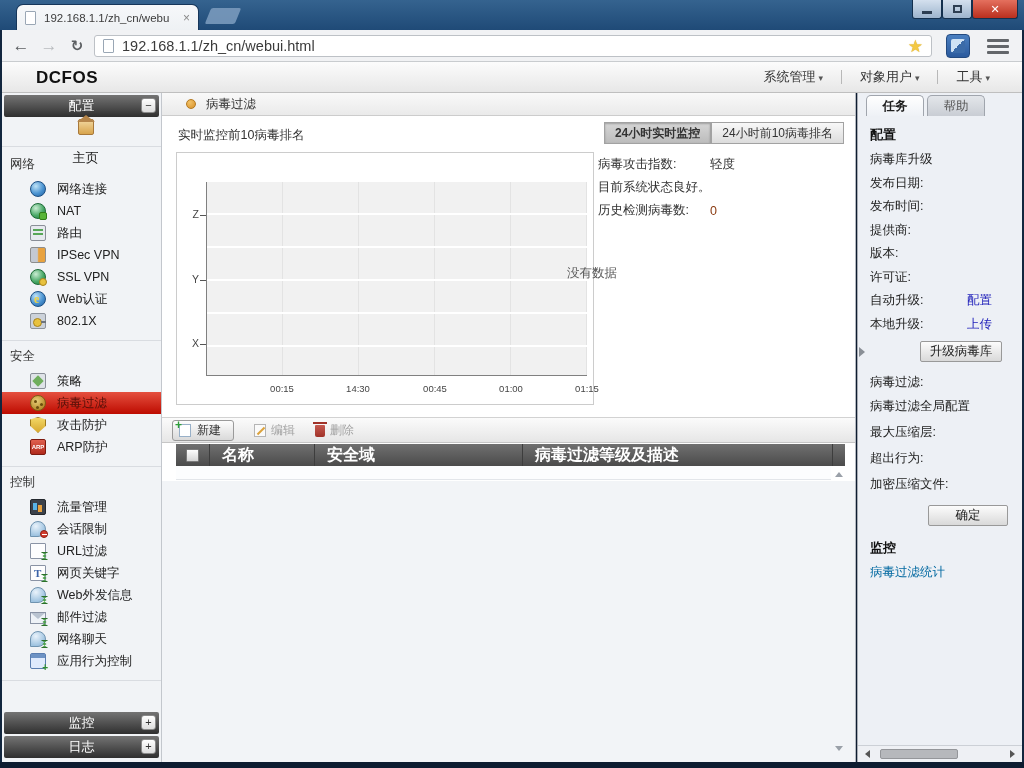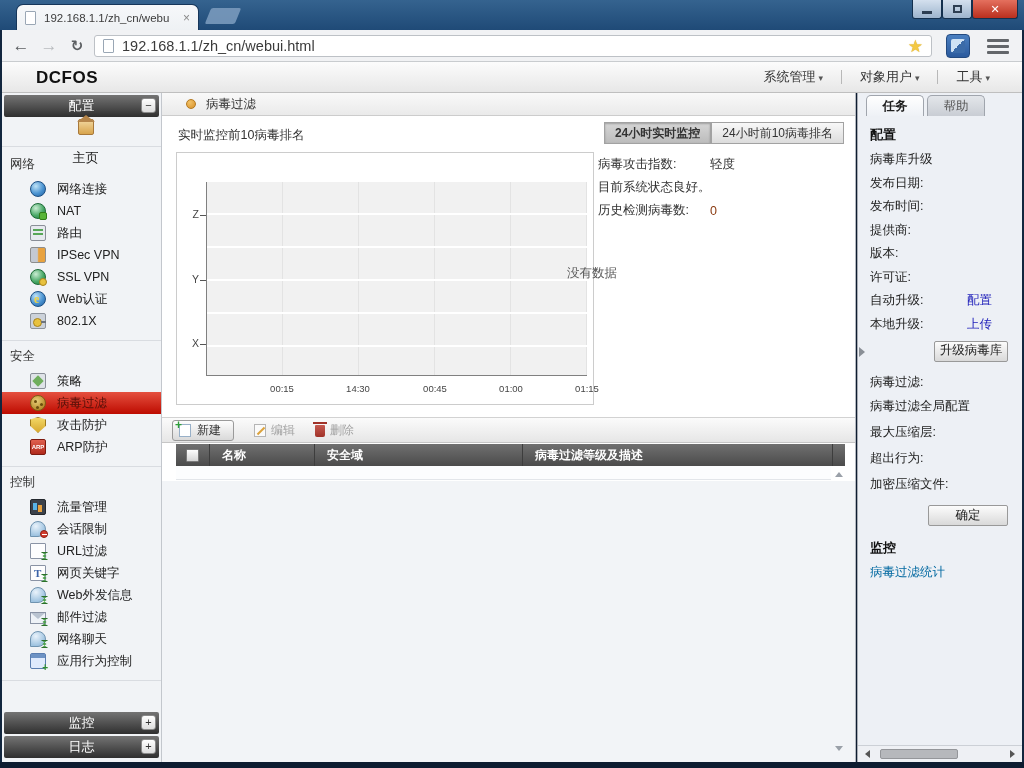--- a/index.html
+++ b/index.html
@@ -144,21 +144,21 @@
     background:linear-gradient(#fdfdfd,#d9d9d9); border:1px solid #9a9a9a; border-radius:3px; font-size:12px; color:#333; }
   .flat-btn { display:flex; align-items:center; gap:5px; font-size:12px; color:#a3a3a3; }
   .ic-new { width:12px; height:13px; background:#fff; border:1px solid #98b0c8; position:relative; }
   .ic-new:after { content:"+"; position:absolute; left:-5px; top:-7px; color:#2e9e3a; font-weight:bold; font-size:12px; }
   .ic-edit { width:12px; height:13px; background:#fafafa; border:1px solid #b5b5b5; position:relative; }
   .ic-edit:after { content:""; position:absolute; left:1px; top:5px; width:10px; height:2px; background:#dca23c; transform:rotate(-45deg); }
   .ic-del { width:10px; height:12px; background:linear-gradient(#c65a50,#a03228); border-radius:1px 1px 2px 2px; position:relative; margin-top:2px; }
   .ic-del:before { content:""; position:absolute; left:-2px; top:-3px; width:14px; height:2px; background:#a03228; }
 
   .table-header { position:absolute; left:14px; top:351px; width:669px; height:22px;
-    background:linear-gradient(#707070,#4b4b4b); display:flex; color:#fff; font-size:12px; font-weight:bold; }
+    background:linear-gradient(#707070,#4b4b4b); display:flex; color:#fff; font-size:16px; font-weight:bold; }
   .th { border-right:1px solid #3d3d3d; display:flex; align-items:center; padding-left:12px; }
   .th-check { width:34px; justify-content:center; padding-left:0; }
   .th-name { width:105px; }
   .th-zone { width:208px; }
   .th-desc { width:310px; }
   .th-sp { width:12px; border-right:none; }
   .checkbox { width:13px; height:13px; background:linear-gradient(#fdfdfd,#d5d5d5); border:1px solid #7a7a7a; border-radius:1px; }
   .first-row { position:absolute; left:14px; top:373px; width:655px; height:14px; background:#fcfdfe; border-bottom:1px solid #e3e6ea; }
   .scroll-up { position:absolute; left:671px; top:375px; width:12px; height:12px; display:flex; align-items:center; justify-content:center; }
   .scroll-dn { position:absolute; left:671px; bottom:8px; width:12px; height:12px; display:flex; align-items:center; justify-content:center; }
@@ -173,21 +173,21 @@
     border:1px solid #a0a5ad; border-bottom:none; border-radius:5px 5px 0 0;
     background:linear-gradient(#e3e6ea,#c9cdd4); color:#555; }
   .rp-tab.active { background:linear-gradient(#ffffff,#eef1f6); color:#1e1e1e; font-weight:bold; }
   .rp-content { padding:10px 0 0 12px; font-size:12.5px; color:#222; }
   .rp-h { font-weight:bold; font-size:13px; color:#101010; height:23px; line-height:20px; }
   .rp-row { height:23.5px; line-height:23.5px; display:flex; padding-right:30px; white-space:nowrap; }
   .rp-row.tall { height:26px; line-height:26px; }
   .rp-link { margin-left:auto; color:#2222bb; }
   .rp-btn { display:block; height:21px; background:linear-gradient(#fcfcfc,#d9d9d9); border:1px solid #999;
     border-radius:2px; font-size:12.5px; color:#222; text-align:center; line-height:19px; }
-  .btn-upgrade { width:74px; margin:5px 0 7px 64px;font-family:Liberation Mono, monospace; }
+  .btn-upgrade { width:82px; margin:5px 0 7px 50px; }
   .btn-ok { width:80px; margin:8px 0 12px 58px; }
   .rp-monitor-link { color:#0369a1; height:23px; line-height:23px; }
   .rp-collapse { position:absolute; left:1px; top:254px; width:0; height:0;
     border-top:5px solid transparent; border-bottom:5px solid transparent; border-left:6px solid #8a8f96; }
   .rp-hscroll { position:absolute; left:0; right:0; bottom:0; height:17px; background:#eef0f4; border-top:1px solid #ccd0d6; }
   .hs-left { position:absolute; left:7px; top:4px; width:0; height:0; border-top:4px solid transparent; border-bottom:4px solid transparent; border-right:5px solid #555; }
   .hs-right { position:absolute; right:7px; top:4px; width:0; height:0; border-top:4px solid transparent; border-bottom:4px solid transparent; border-left:5px solid #555; }
   .hs-thumb { position:absolute; left:22px; top:3px; width:78px; height:10px; background:#b6b8bc; border:1px solid #94969a; border-radius:2px; }
 
   .edge-left { position:absolute; left:0; top:30px; width:2px; bottom:0; background:#12263e; }

